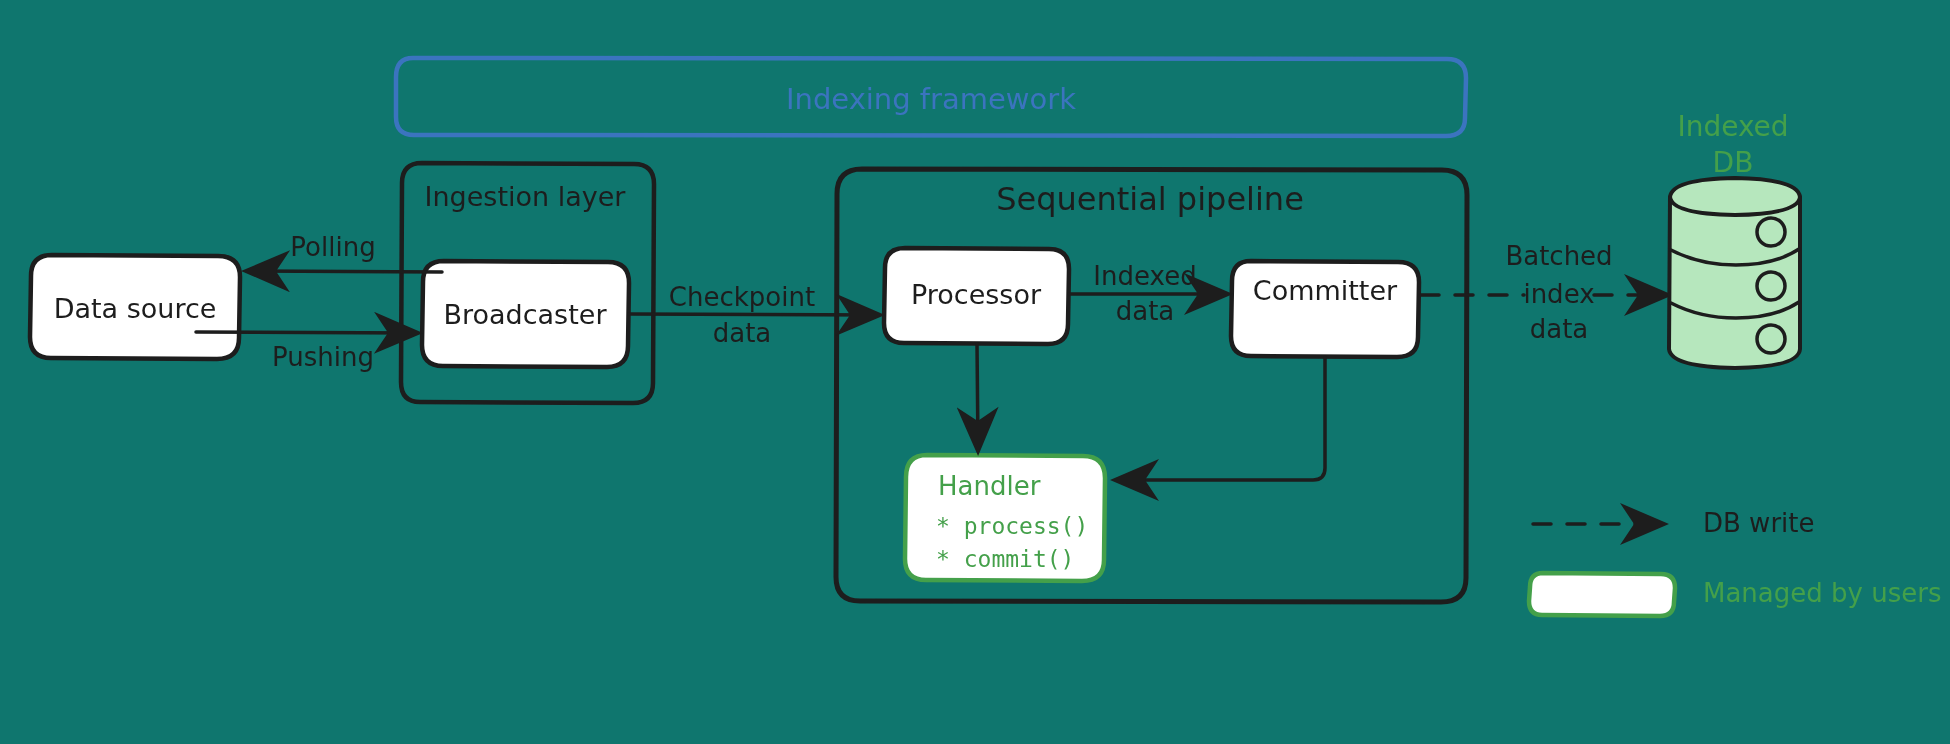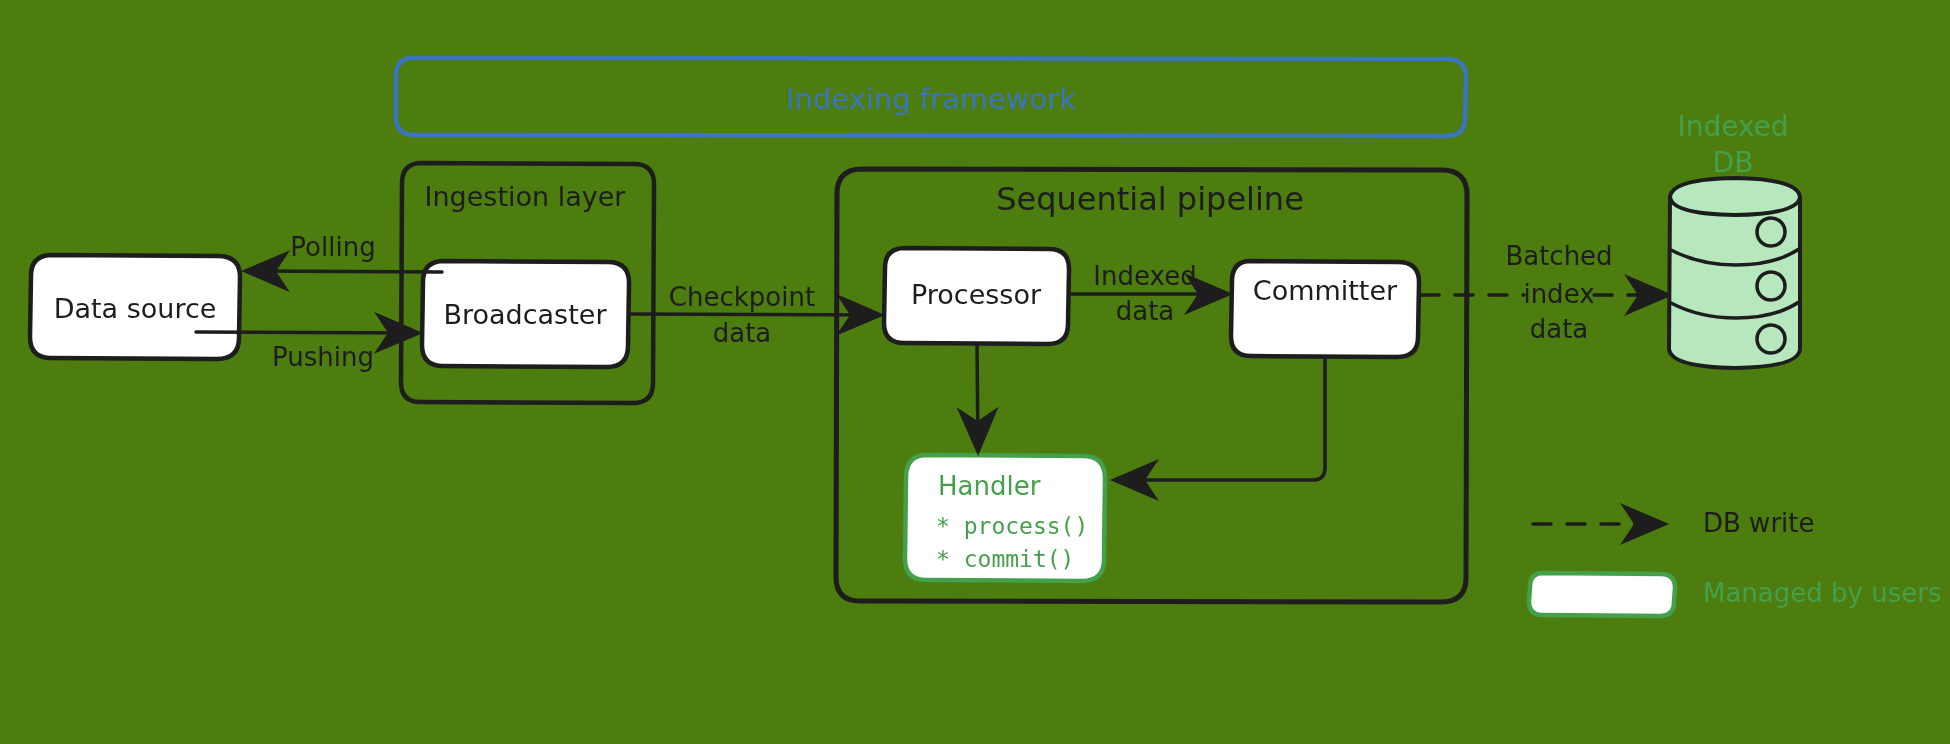--- a/index.html
+++ b/index.html
@@ -4,21 +4,21 @@
 <style>
   html, body {
     margin: 0;
     padding: 0;
     background: #ffffff;
   }
   #stage {
     position: relative;
     width: 1950px;
     height: 744px;
-    background: #4d7c0f;
+    background: #0f766e;
     overflow: hidden;
     font-family: "DejaVu Sans", sans-serif;
   }
   svg.canvas {
     position: absolute;
     top: 0; left: 0;
     width: 1950px;
     height: 744px;
   }
   .hand {

